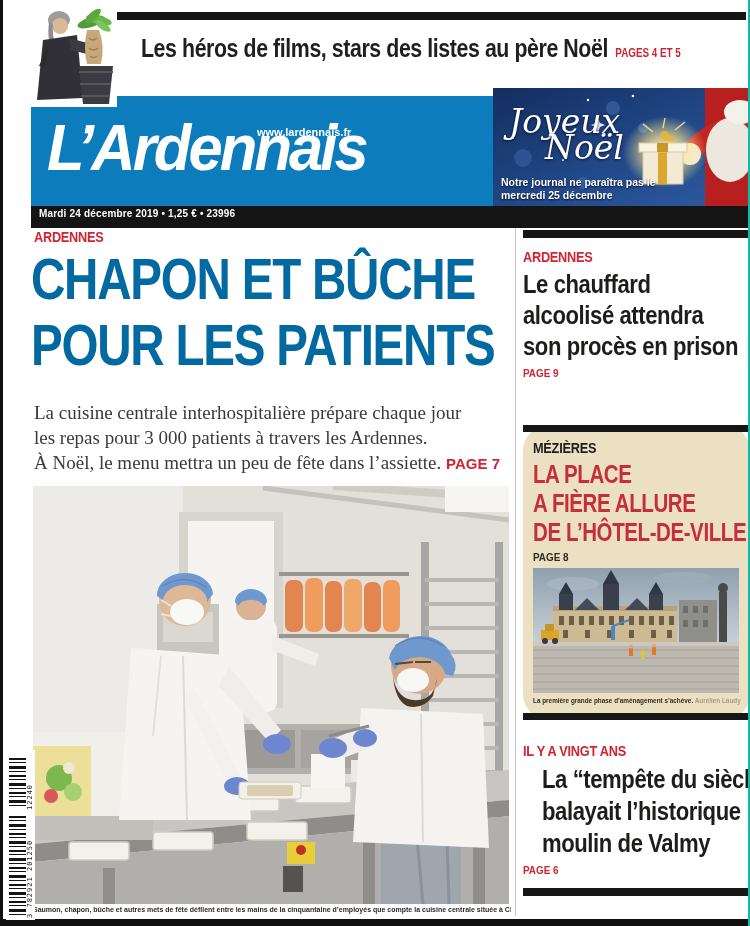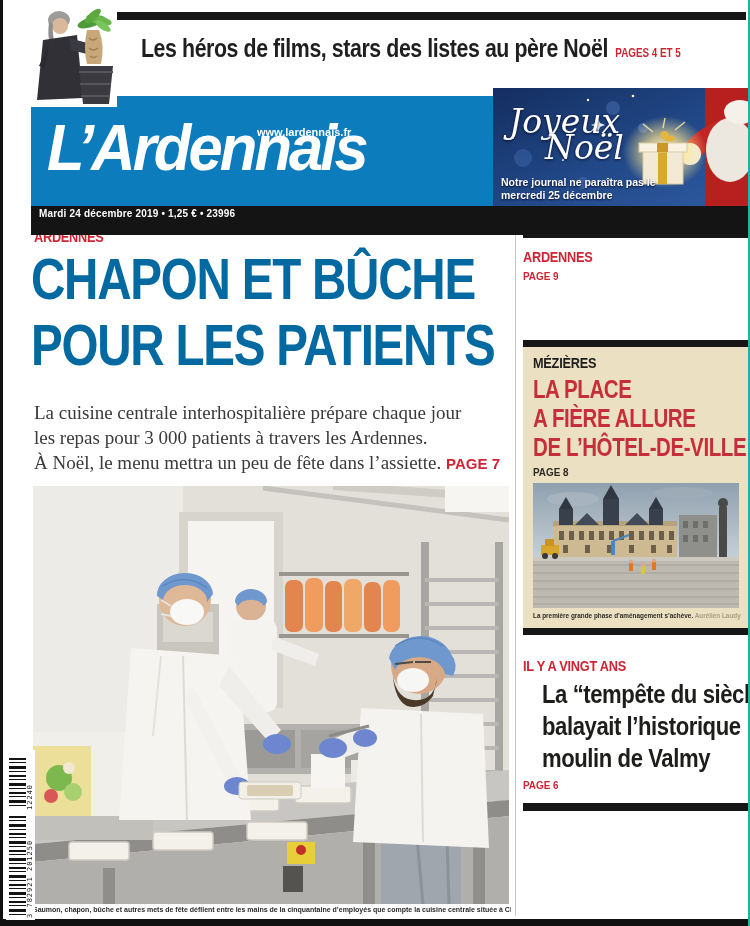--- a/index.html
+++ b/index.html
@@ -21,21 +21,21 @@
               color:#fff;letter-spacing:-3px;transform:scaleX(.96);transform-origin:0 0;white-space:nowrap;}
   .mast-site{position:absolute;left:226px;top:30px;font-size:11px;font-weight:bold;color:#fff;z-index:3;}
   .holiday{position:absolute;left:490px;top:88px;width:258px;height:118px;z-index:2;overflow:hidden;}
   .holiday svg{position:absolute;left:0;top:0;}
   .hol-w1,.hol-w2{position:absolute;font-family:"DejaVu Serif",serif;font-style:italic;color:#fff;
                   text-shadow:0 1px 3px rgba(0,0,30,.8);z-index:3;}
   .hol-w1{left:16px;top:14px;font-size:33px;}
   .hol-w2{left:52px;top:40px;font-size:33px;}
   .hol-notice{position:absolute;left:8px;bottom:5px;width:160px;font-size:10.5px;line-height:12.5px;font-weight:bold;
               color:#fff;text-shadow:0 1px 2px rgba(0,0,30,.9);z-index:3;}
-  .datestrip{position:absolute;left:28px;top:206px;width:720px;height:29px;background:#141414;z-index:4;}
+  .datestrip{position:absolute;left:28px;top:206px;width:720px;height:22px;background:#141414;z-index:4;}
   .datestrip span{position:absolute;left:8px;top:1px;font-size:10.5px;font-weight:bold;color:#fff;letter-spacing:.2px;
                   transform:scaleX(.95);transform-origin:0 0;white-space:nowrap;}
 
   
   .kicker{font-size:15px;font-weight:bold;color:#cf2433;letter-spacing:-.3px;}
   .lead-kicker{position:absolute;left:31px;top:228px;}
   .lead-h1{position:absolute;left:28px;width:480px;font-size:58px;line-height:58px;font-weight:bold;color:#0369a1;letter-spacing:-1.5px;}
   .lead-h1.l1{top:250px;}
   .lead-h1.l2{top:316px;}
   .lede{position:absolute;left:31px;top:400px;width:478px;font-family:"Liberation Serif",serif;
@@ -45,21 +45,21 @@
   .maincap{position:absolute;left:30px;top:906px;width:478px;height:11px;overflow:hidden;font-size:7px;font-weight:bold;
            color:#2a2a2a;white-space:nowrap;}
 
   
   .divider{position:absolute;left:512px;top:228px;width:1px;height:688px;background:#c9c9c9;}
   .rcol{position:absolute;left:520px;top:230px;width:227px;}
   .blackbar{height:8px;background:#161616;}
   .rstory .kicker{display:block;margin-top:10px;}
   .rhead{font-size:26px;line-height:31px;font-weight:bold;color:#1d1d1b;letter-spacing:-.5px;margin-top:4px;}
   .pageref{font-size:11px;font-weight:bold;color:#cf2433;margin-top:5px;}
-  .mezbox{margin-top:58px;background:#ece0c2;}
+  .mezbox{margin-top:46px;background:#ece0c2;border-radius:26px;}
   .mezbox .inner{padding:7px 10px 8px 10px;}
   .mez-kicker{color:#1d1d1b !important;}
   .mez-head{font-size:25px;line-height:29px;font-weight:bold;color:#c62f39;letter-spacing:-.5px;margin-top:3px;}
   .mez-page{color:#2e2a24;font-size:11px;font-weight:bold;margin-top:4px;}
   .mezphoto{width:206px;height:125px;margin-top:5px;background:#9aa8b4;}
   .mezcap{margin-top:3px;font-size:7.5px;font-weight:bold;color:#2e2a24;white-space:nowrap;}
   .mezcap .credit{color:#a99c7d;}
   .valmy{margin-top:22px;}
   .valmy .rhead{line-height:32px;margin-left:19px;}
   .valmy .blackbar{margin-top:12px;}
@@ -294,20 +294,25 @@
     <span>Saumon, chapon, bûche et autres mets de fête défilent entre les mains de la cinquantaine d’employés que compte la cuisine centrale située à Charleville-Mézières.</span> 
   </div>
 
   <div class="divider"></div>
 
   <div class="rcol">
 
     <div class="rstory">
       <div class="blackbar"></div>
       <span class="kicker"><span class="sx85">ARDENNES</span></span>
+      <div class="rhead">
+        <div><span class="sx85">Le chauffard</span></div>
+        <div><span class="sx85">alcoolisé attendra</span></div>
+        <div><span class="sx85">son procès en prison</span></div>
+      </div>
       <div class="pageref"><span class="sx9">PAGE 9</span></div>
     </div>
 
     <div class="mezbox">
       <div class="blackbar" style="height:7px;"></div>
       <div class="inner">
         <span class="kicker mez-kicker"><span class="sx85">MÉZIÈRES</span></span>
         <div class="mez-head">
           <div><span class="sx">LA PLACE</span></div>
           <div><span class="sx">A FIÈRE ALLURE</span></div>

